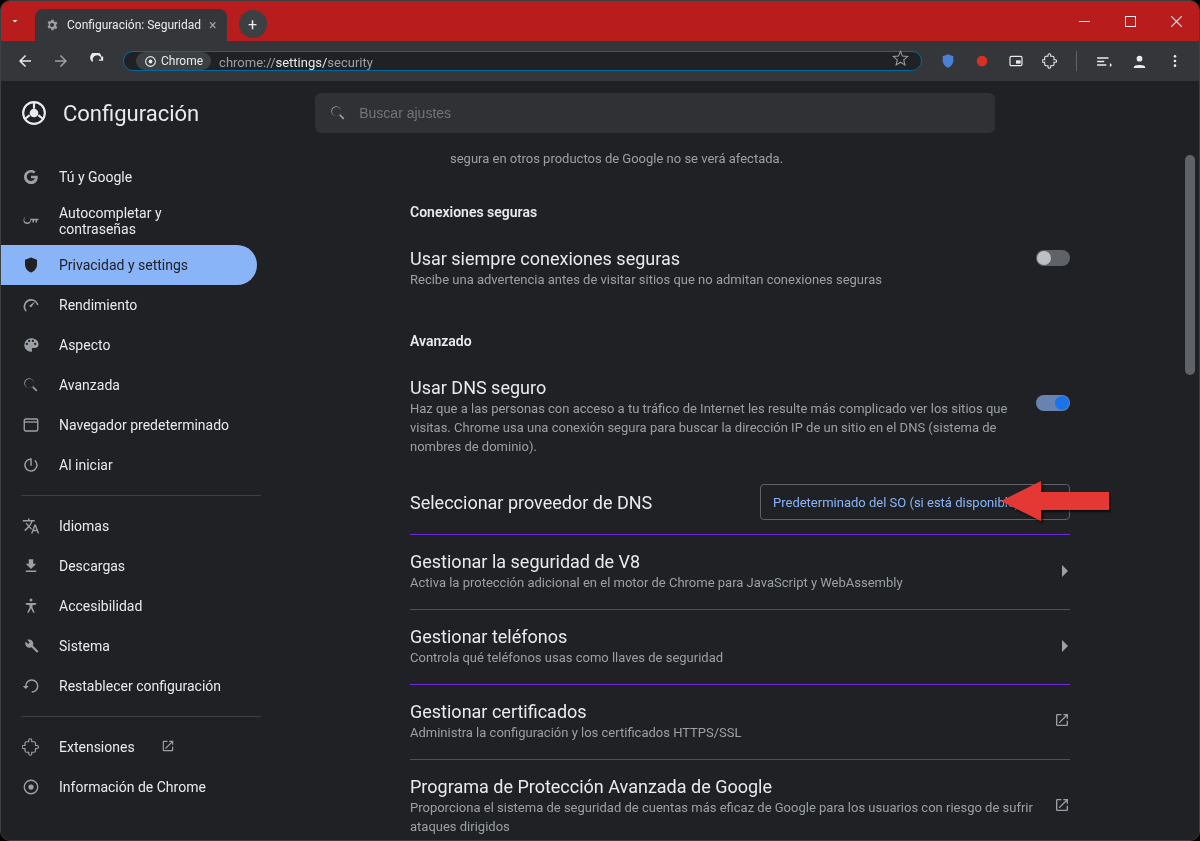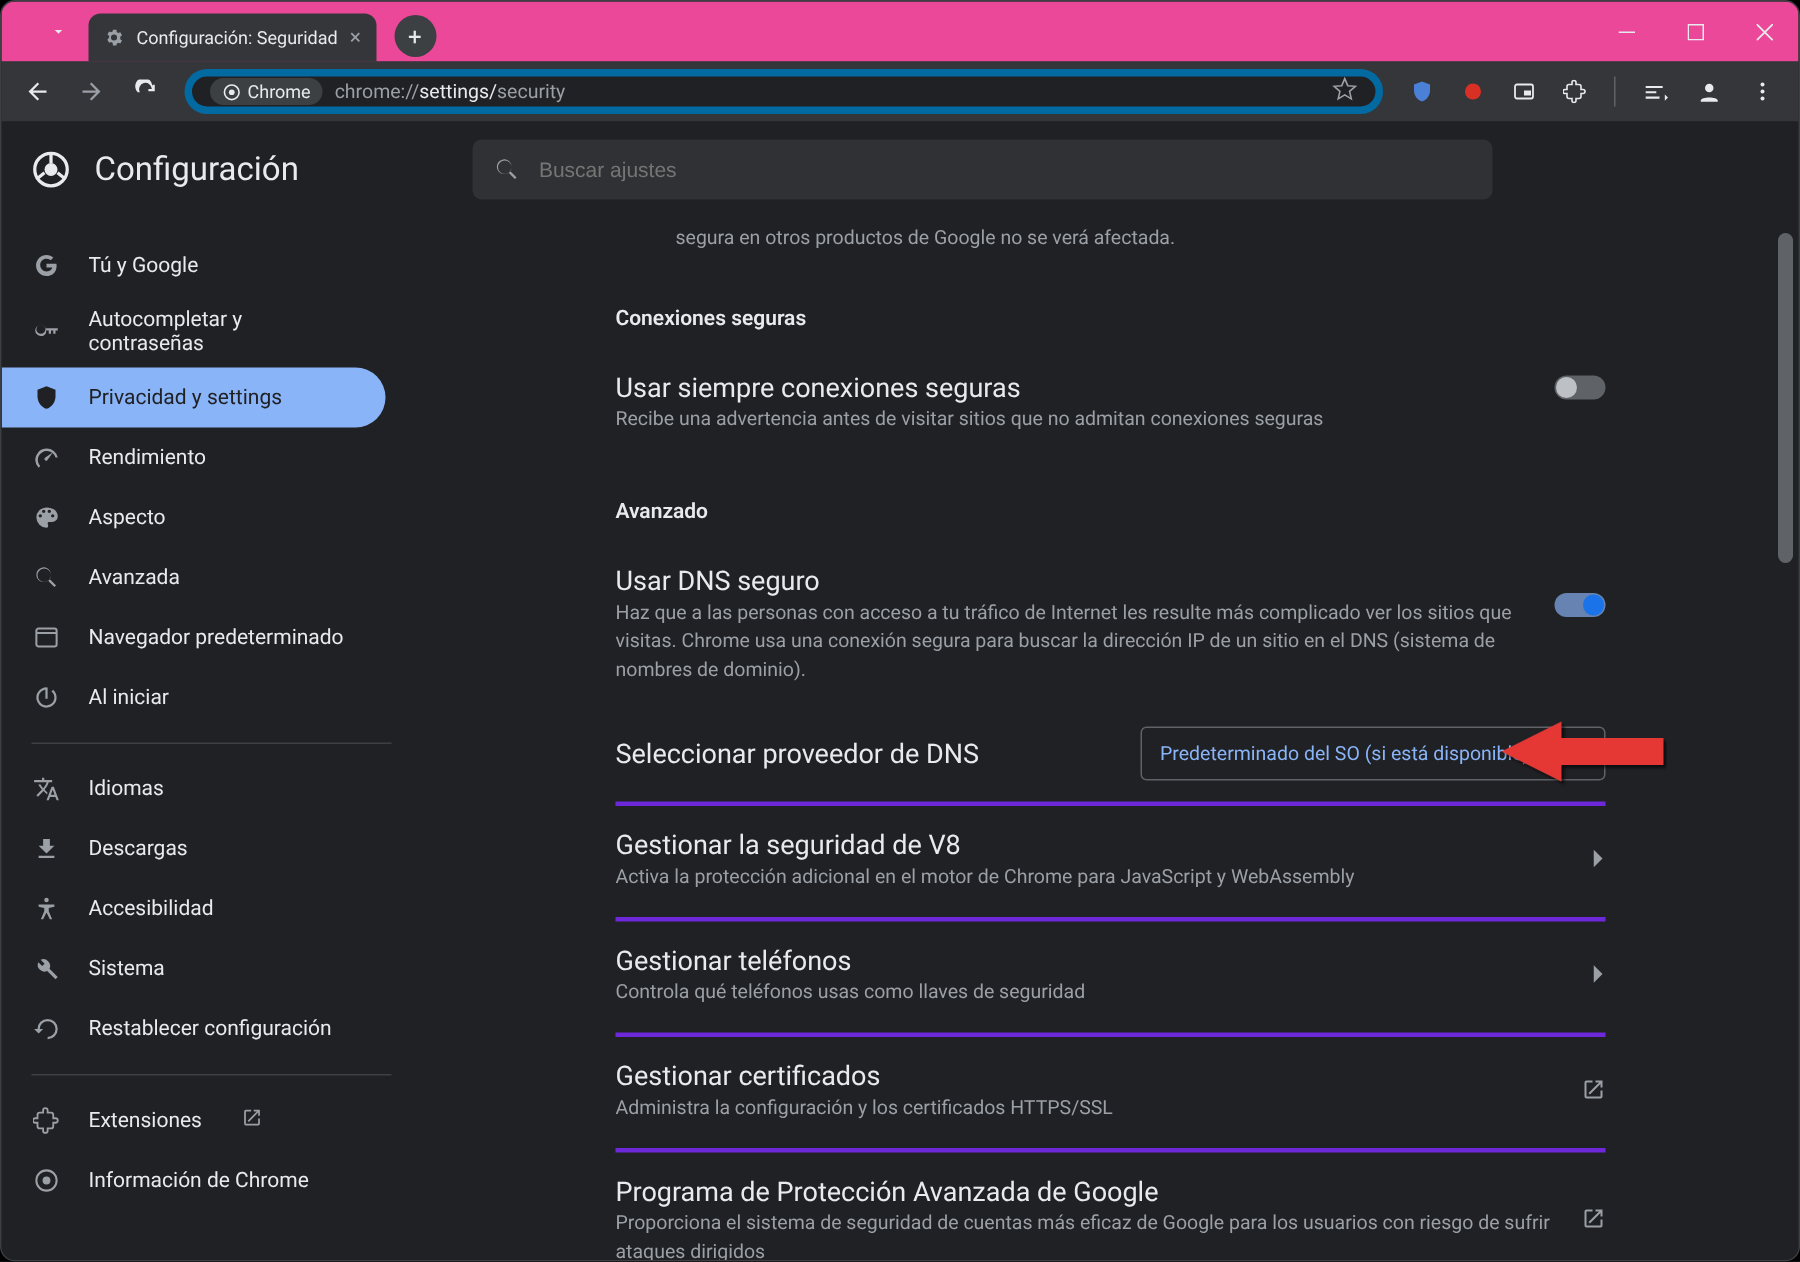--- a/index.html
+++ b/index.html
@@ -18,24 +18,24 @@
   background: #202124;
   border-radius: 10px;
   overflow: hidden;
   display: flex;
   flex-direction: column;
   border: 1px solid #3c4043;
 }
 
 .titlebar {
   height: 40px;
-  background: #ec4899;
+  background: #b91c1c;
   display: flex;
   align-items: center;
-  padding-left: 24px;
+  padding-left: 0;
 }
 .titlebar .caret-btn {
   width: 28px; height: 28px;
   display:flex; align-items:center; justify-content:center;
   color:#e8eaed;
   margin-right:6px;
 }
 .tab {
   height: 32px;
   background: #35363a;
@@ -79,29 +79,29 @@
 }
 .tbtn {
   width: 32px; height: 32px;
   display:flex; align-items:center; justify-content:center;
   color:#9aa0a6;
   border-radius: 50%;
 }
 .tbtn.enabled { color:#e8eaed; }
 .omnibox {
   flex: 1;
-  height: 30px;
+  height: 20px;
   background: #202124;
   border-radius: 15px;
   display:flex;
-  align-items:center;
+  align-items:flex-end;
   padding: 0 12px;
   gap: 8px;
   margin: 0 6px;
-  border: 5px solid #0369a1;
+  border: 1px solid #0369a1;
 }
 .omnibox .chip {
   background: #3c4043;
   border-radius: 12px;
   padding: 2px 8px;
   display:flex; align-items:center; gap:4px;
   color:#e8eaed;
   font-size:12px;
 }
 .omnibox .url { color:#9aa0a6; font-size:13px; white-space: nowrap;}
@@ -251,21 +251,21 @@
   padding: 0 12px;
   color:#8ab4f8;
   font-size: 13px;
   cursor:pointer;
 }
 .select-box .dd { color:#9aa0a6; }
 .link-row {
   display:flex;
   align-items:center;
   padding: 16px 0;
-  border-top: 3px solid #6d28d9;
+  border-top: 1px solid #6d28d9;
   cursor:pointer;
 }
 .link-row .setting-text { flex:1; }
 .link-row .arrow { color:#9aa0a6; }
 .scrollbar {
   position:absolute;
   right: 2px;
   top: 0;
   bottom: 0;
   width: 14px;

